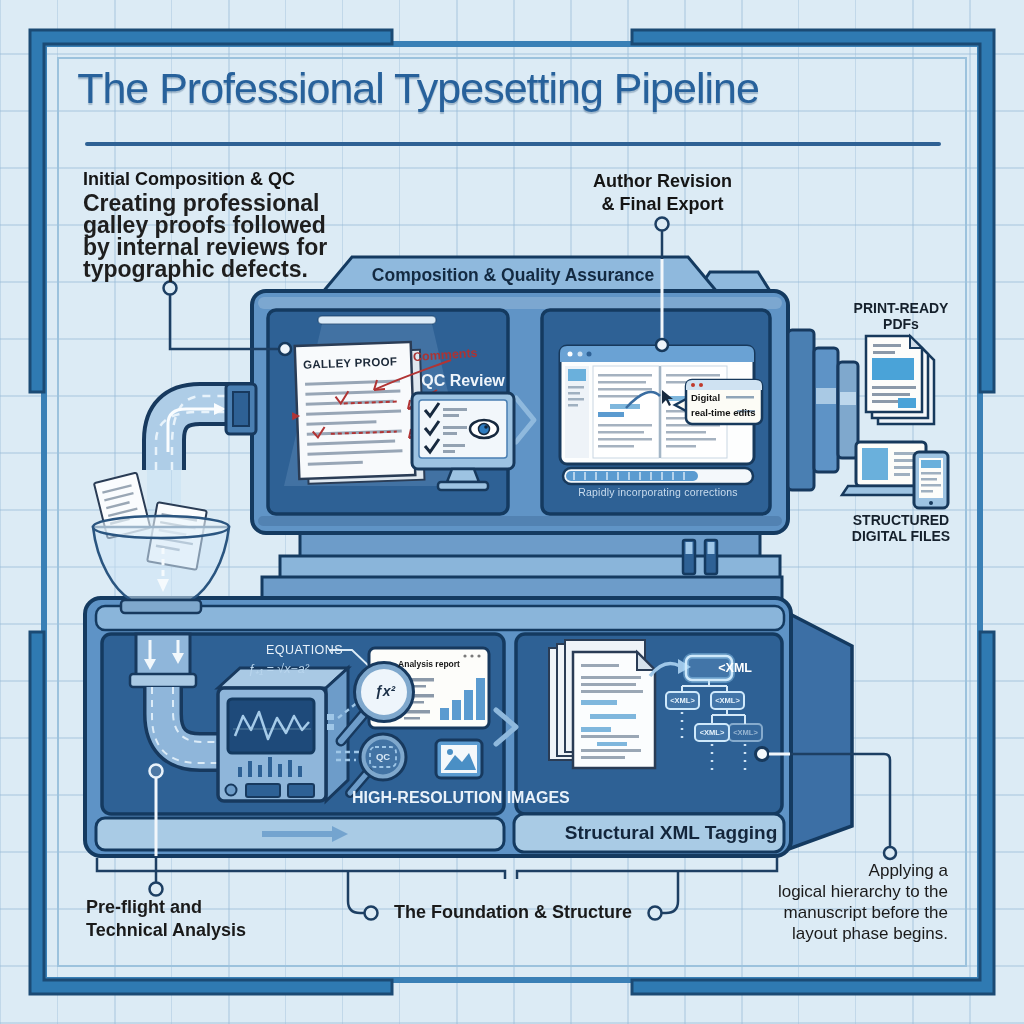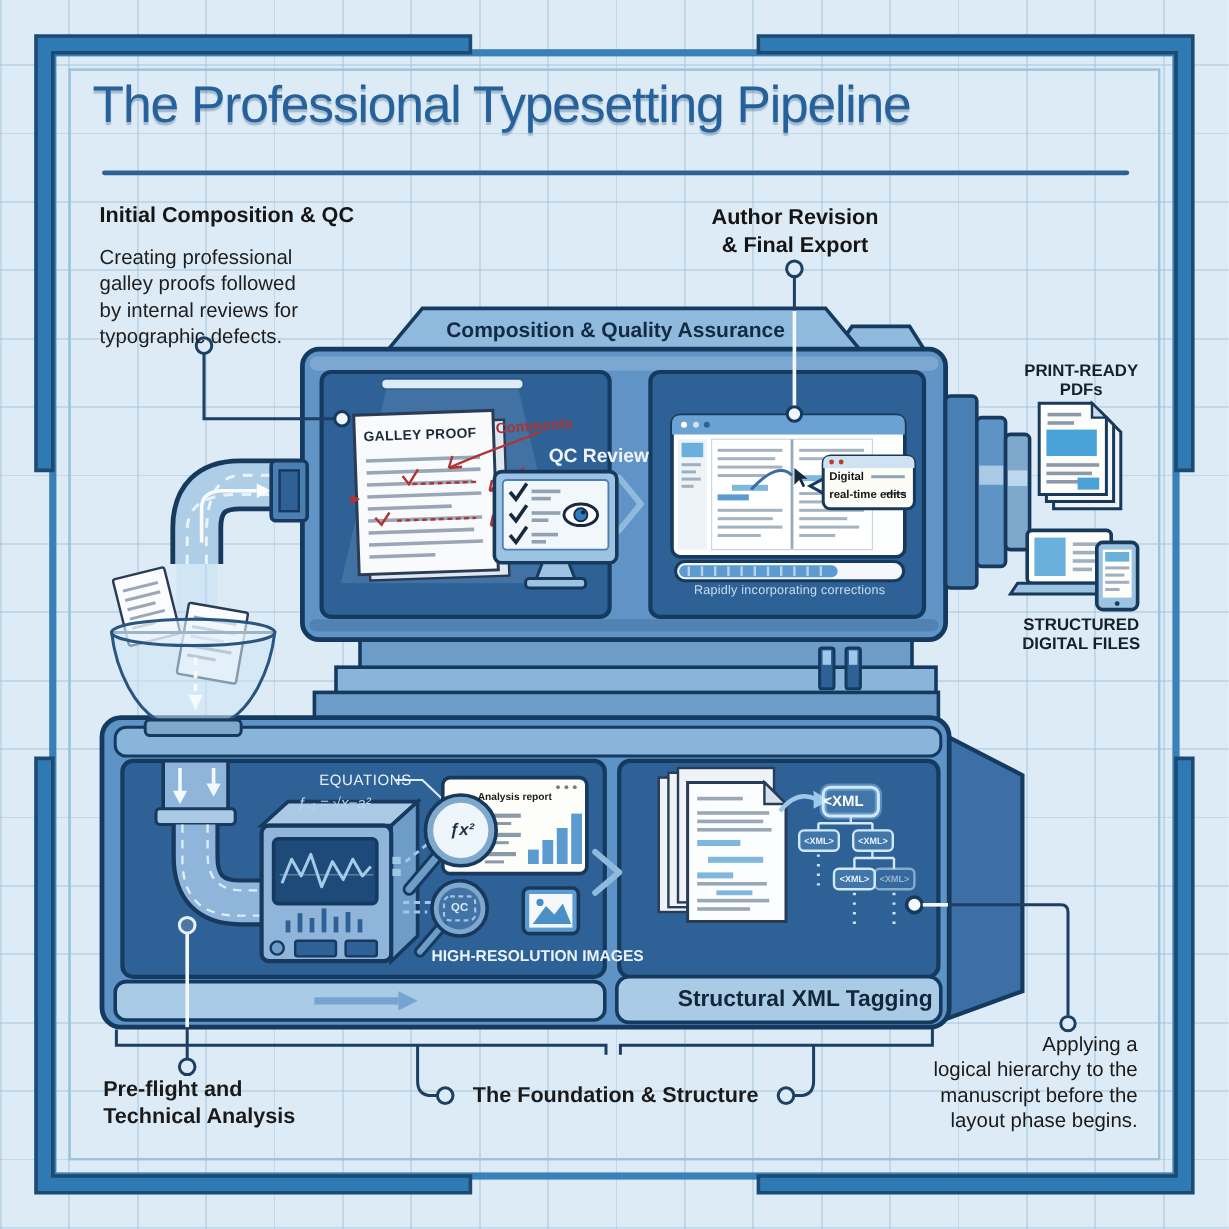--- a/index.html
+++ b/index.html
@@ -445,37 +445,37 @@
     <circle cx="371" cy="913" r="6.5" fill="#dcebf5" stroke="#1d3f63" stroke-width="2.5"></circle>
     <path d="M678 871 V901 Q678 913 666 913 H662" fill="none" stroke="#1d3f63" stroke-width="2.5"></path>
     <circle cx="655" cy="913" r="6.5" fill="#dcebf5" stroke="#1d3f63" stroke-width="2.5"></circle>
   </g>
 </svg>
 
 <div class="txt" style="left:0;top:64px;width:836px;text-align:center;font-size:43px;font-weight:400;color:#27619b;letter-spacing:-1px;text-shadow:0 2px 1px rgba(30,70,110,0.3);">The Professional Typesetting Pipeline</div>
 <div style="position:absolute;left:85px;top:142px;width:856px;height:4px;background:#2e6194;border-radius:2px;"></div>
 
 <div class="txt" style="left:83px;top:169px;font-size:18px;font-weight:bold;color:#151515;">Initial Composition &amp; QC</div>
-<div class="txt" style="left:83px;top:204px;font-size:17px;color:#1e1e1e;line-height:22px;">
+<div class="txt" style="left:83px;top:192px;font-size:23px;color:#1e1e1e;line-height:22px;font-weight:bold;">
   <div>Creating professional</div>
   <div>galley proofs followed</div>
   <div>by internal reviews for</div>
   <div>typographic defects.</div>
 </div>
 
 <div class="txt" style="left:565px;top:170px;width:195px;text-align:center;font-size:18px;font-weight:bold;color:#151515;line-height:23px;">
   <div>Author Revision</div>
   <div>&amp; Final Export</div>
 </div>
 
 <div class="txt" style="left:335px;top:265px;width:356px;text-align:center;font-size:17.5px;font-weight:bold;color:#132a42;">Composition &amp; Quality Assurance</div>
 
 <div class="txt" style="left:303px;top:357px;font-size:11.5px;font-weight:bold;color:#1b2838;letter-spacing:0.3px;transform:rotate(-2deg);">GALLEY PROOF</div>
 <div class="txt" style="left:413px;top:348px;font-size:12.5px;font-weight:bold;color:#ab3434;transform:rotate(-4deg);">Comments</div>
-<div class="txt" style="left:413px;top:372px;width:100px;text-align:center;font-size:16px;font-weight:bold;color:#eef4fa;padding-left:36px;">QC Review</div>
+<div class="txt" style="left:413px;top:372px;width:100px;text-align:center;font-size:16px;font-weight:bold;color:#eef4fa;">QC Review</div>
 
 <div class="txt" style="left:691px;top:390px;font-size:9.5px;font-weight:bold;color:#141414;line-height:15px;">
   <div>Digital</div>
   <div>real-time edits</div>
 </div>
 
 <div class="txt" style="left:560px;top:486px;width:196px;text-align:center;font-size:10.5px;color:#c9dcee;letter-spacing:0.2px;">Rapidly incorporating corrections</div>
 
 <div class="txt" style="left:843px;top:300px;width:116px;text-align:center;font-size:14px;font-weight:bold;color:#15202c;line-height:16px;">
   <div>PRINT-READY</div>
@@ -484,24 +484,24 @@
 <div class="txt" style="left:843px;top:512px;width:116px;text-align:center;font-size:14px;font-weight:bold;color:#15202c;line-height:16px;">
   <div>STRUCTURED</div>
   <div>DIGITAL FILES</div>
 </div>
 
 <div class="txt" style="left:266px;top:643px;font-size:12.5px;font-weight:normal;color:#e9f2fa;letter-spacing:0.5px;">EQUATIONS</div>
 <div class="txt" style="left:248px;top:660px;font-size:12.5px;font-style:italic;color:#b9d6ee;">ƒ₊₁ = √x−a²</div>
 <div class="txt" style="left:366px;top:683px;width:38px;text-align:center;font-size:14px;font-weight:bold;font-style:italic;color:#1b2f47;">ƒx²</div>
 <div class="txt" style="left:372px;top:659px;width:114px;text-align:center;font-size:8.5px;font-weight:bold;color:#191919;">Analysis report</div>
 <div class="txt" style="left:370px;top:751px;width:26px;text-align:center;font-size:9.5px;font-weight:bold;color:#d8e8f6;">QC</div>
-<div class="txt" style="left:352px;top:789px;width:192px;text-align:center;font-size:13px;font-weight:bold;color:#e9f2fa;">HIGH-RESOLUTION IMAGES</div>
+<div class="txt" style="left:352px;top:789px;width:192px;text-align:center;font-size:16px;font-weight:bold;color:#e9f2fa;">HIGH-RESOLUTION IMAGES</div>
 <div class="txt" style="left:516px;top:822px;width:310px;text-align:center;font-size:19px;font-weight:bold;color:#13263c;">Structural XML Tagging</div>
 
-<div class="txt" style="left:686px;top:661px;width:66px;text-align:left;font-size:12.5px;font-weight:bold;color:#ffffff;">&lt;XML</div>
+<div class="txt" style="left:686px;top:661px;width:66px;text-align:right;font-size:12.5px;font-weight:bold;color:#ffffff;">&lt;XML</div>
 <div class="txt" style="left:665px;top:696px;width:35px;text-align:center;font-size:7.5px;font-weight:bold;color:#e4f2fc;">&lt;XML&gt;</div>
 <div class="txt" style="left:710px;top:696px;width:35px;text-align:center;font-size:7.5px;font-weight:bold;color:#e4f2fc;">&lt;XML&gt;</div>
 <div class="txt" style="left:694px;top:728px;width:36px;text-align:center;font-size:7.5px;font-weight:bold;color:#e4f2fc;">&lt;XML&gt;</div>
 <div class="txt" style="left:728px;top:728px;width:35px;text-align:center;font-size:7.5px;font-weight:bold;color:#e4f2fc;opacity:0.55;">&lt;XML&gt;</div>
 
 <div class="txt" style="left:86px;top:896px;font-size:18px;font-weight:bold;color:#1a1a1a;line-height:23px;">
   <div>Pre-flight and</div>
   <div>Technical Analysis</div>
 </div>
 

